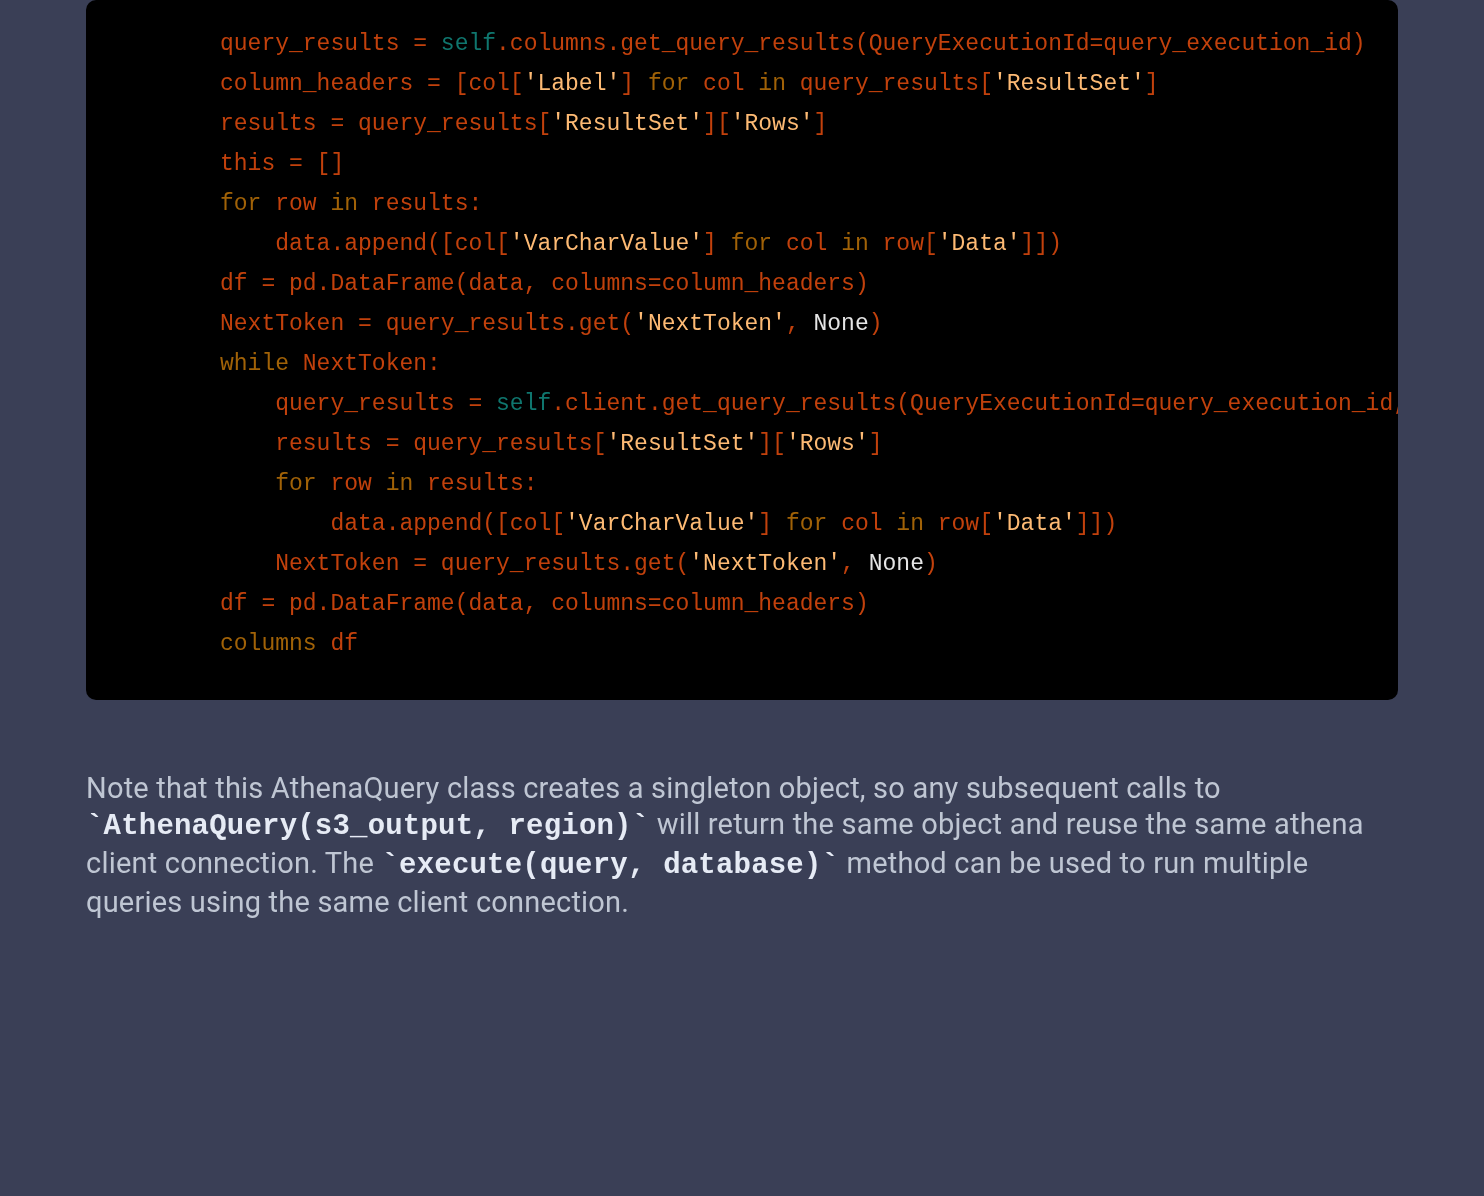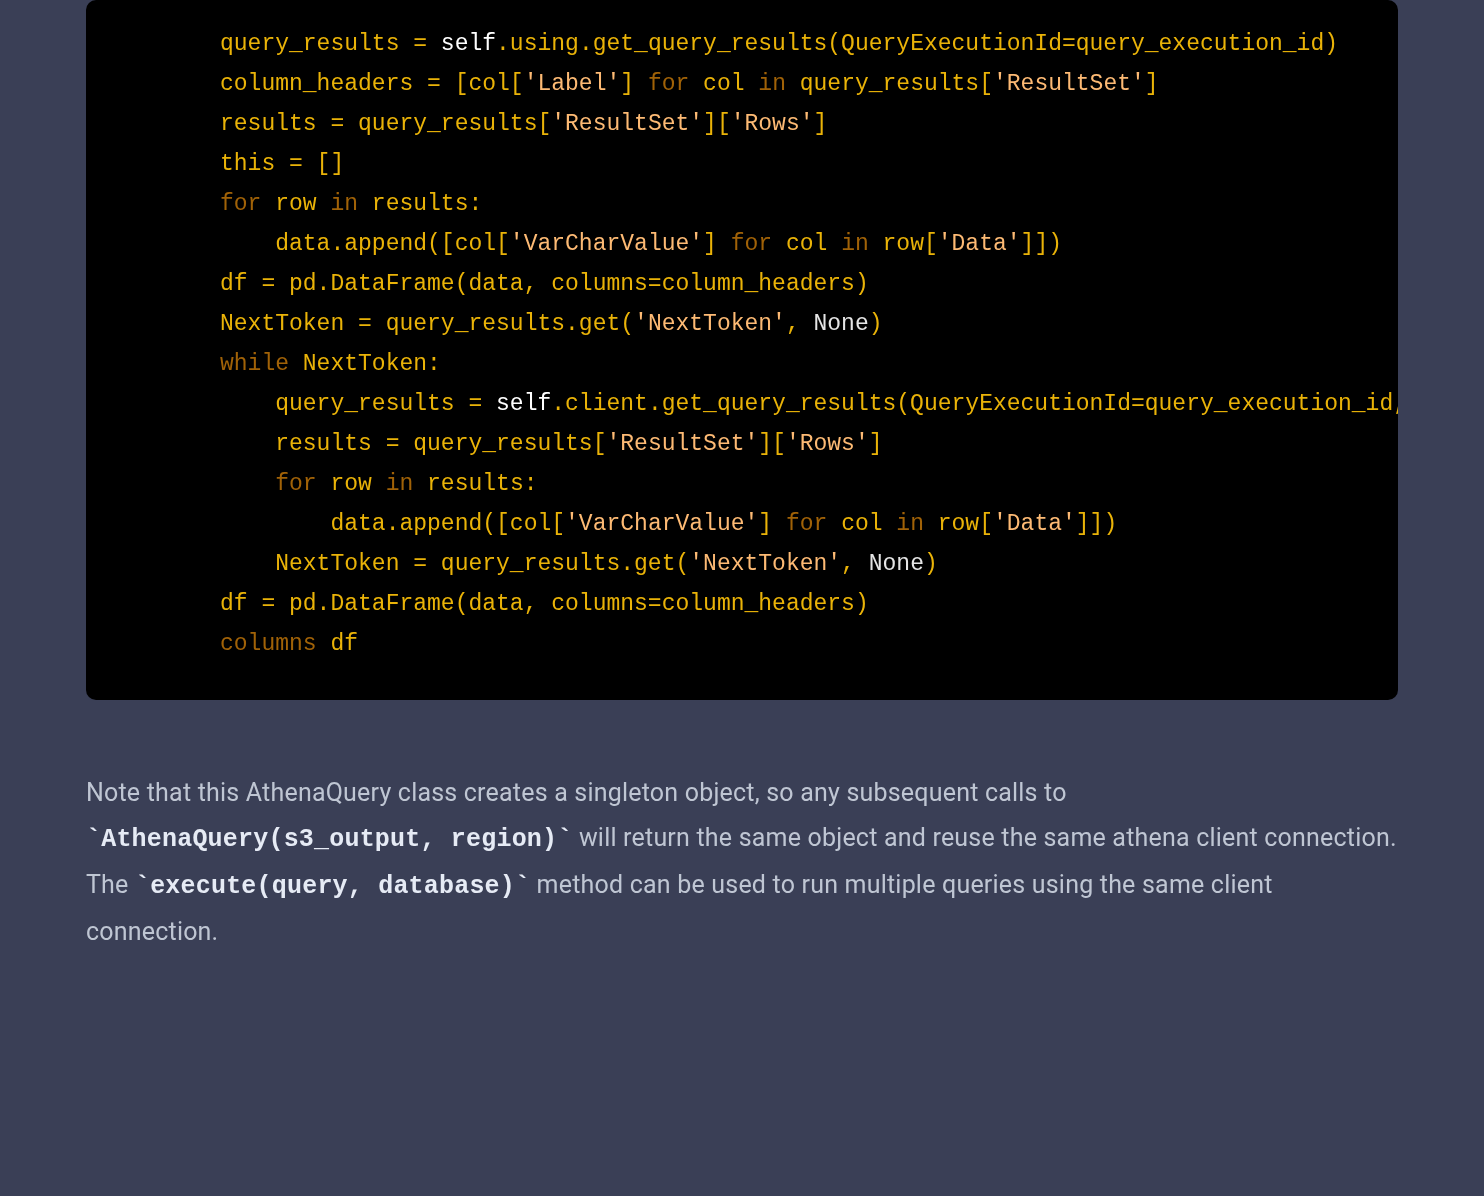--- a/index.html
+++ b/index.html
@@ -32,45 +32,45 @@
     line-height: 40px;
     white-space: pre;
     color: #e8e8e8;
     padding-left: 134px;
     padding-right: 40px;
     padding-bottom: 20px;
     min-width: 1600px; 
   }
   .tok-kw   { color: #a16207; }
   .tok-str  { color: #fdba74; }
-  .tok-self { color: #ffffff; }
+  .tok-self { color: #0f766e; }
   .tok-none { color: #e5e5e5; }
-  .tok-def  { color: #eab308; text-align: center; }
+  .tok-def  { color: #c2410c; text-align: center; }
 
   .prose {
     margin: 70px 86px 16px 86px;
-    font-size: 25px;
-    line-height: 45px;
+    font-size: 29px;
+    line-height: 36px;
     color: #bfc6d3;
     letter-spacing: 0.2px;
   }
   .prose code {
     font-family: ui-monospace, SFMono-Regular, Menlo, Monaco, Consolas, "Liberation Mono", "Courier New", monospace;
     color: #e6ebf5;
     font-weight: 600;
   }
 </style>
 </head>
 <body>
 
 <div class="page">
 
   <div class="code-block">
     <div class="code-scroll">
-      <pre class="code" id="code-pre"><span class="tok-def">query_results = </span><span class="tok-self">self</span><span class="tok-def">.using.get_query_results(QueryExecutionId=query_execution_id)</span>
+      <pre class="code" id="code-pre"><span class="tok-def">query_results = </span><span class="tok-self">self</span><span class="tok-def">.columns.get_query_results(QueryExecutionId=query_execution_id)</span>
 <span class="tok-def">column_headers = [col[</span><span class="tok-str">'Label'</span><span class="tok-def">] </span><span class="tok-kw">for</span><span class="tok-def"> col </span><span class="tok-kw">in</span><span class="tok-def"> query_results[</span><span class="tok-str">'ResultSet'</span><span class="tok-def">]</span>
 <span class="tok-def">results = query_results[</span><span class="tok-str">'ResultSet'</span><span class="tok-def">][</span><span class="tok-str">'Rows'</span><span class="tok-def">]</span>
 <span class="tok-def">this = []</span>
 <span class="tok-kw">for</span><span class="tok-def"> row </span><span class="tok-kw">in</span><span class="tok-def"> results:</span>
 <span class="tok-def">    data.append([col[</span><span class="tok-str">'VarCharValue'</span><span class="tok-def">] </span><span class="tok-kw">for</span><span class="tok-def"> col </span><span class="tok-kw">in</span><span class="tok-def"> row[</span><span class="tok-str">'Data'</span><span class="tok-def">]])</span>
 <span class="tok-def">df = pd.DataFrame(data, columns=column_headers)</span>
 <span class="tok-def">NextToken = query_results.get(</span><span class="tok-str">'NextToken'</span><span class="tok-def">, </span><span class="tok-none">None</span><span class="tok-def">)</span>
 <span class="tok-kw">while</span><span class="tok-def"> NextToken:</span>
 <span class="tok-def">    query_results = </span><span class="tok-self">self</span><span class="tok-def">.client.get_query_results(QueryExecutionId=query_execution_id, NextToken=NextToken)</span>
 <span class="tok-def">    results = query_results[</span><span class="tok-str">'ResultSet'</span><span class="tok-def">][</span><span class="tok-str">'Rows'</span><span class="tok-def">]</span>

